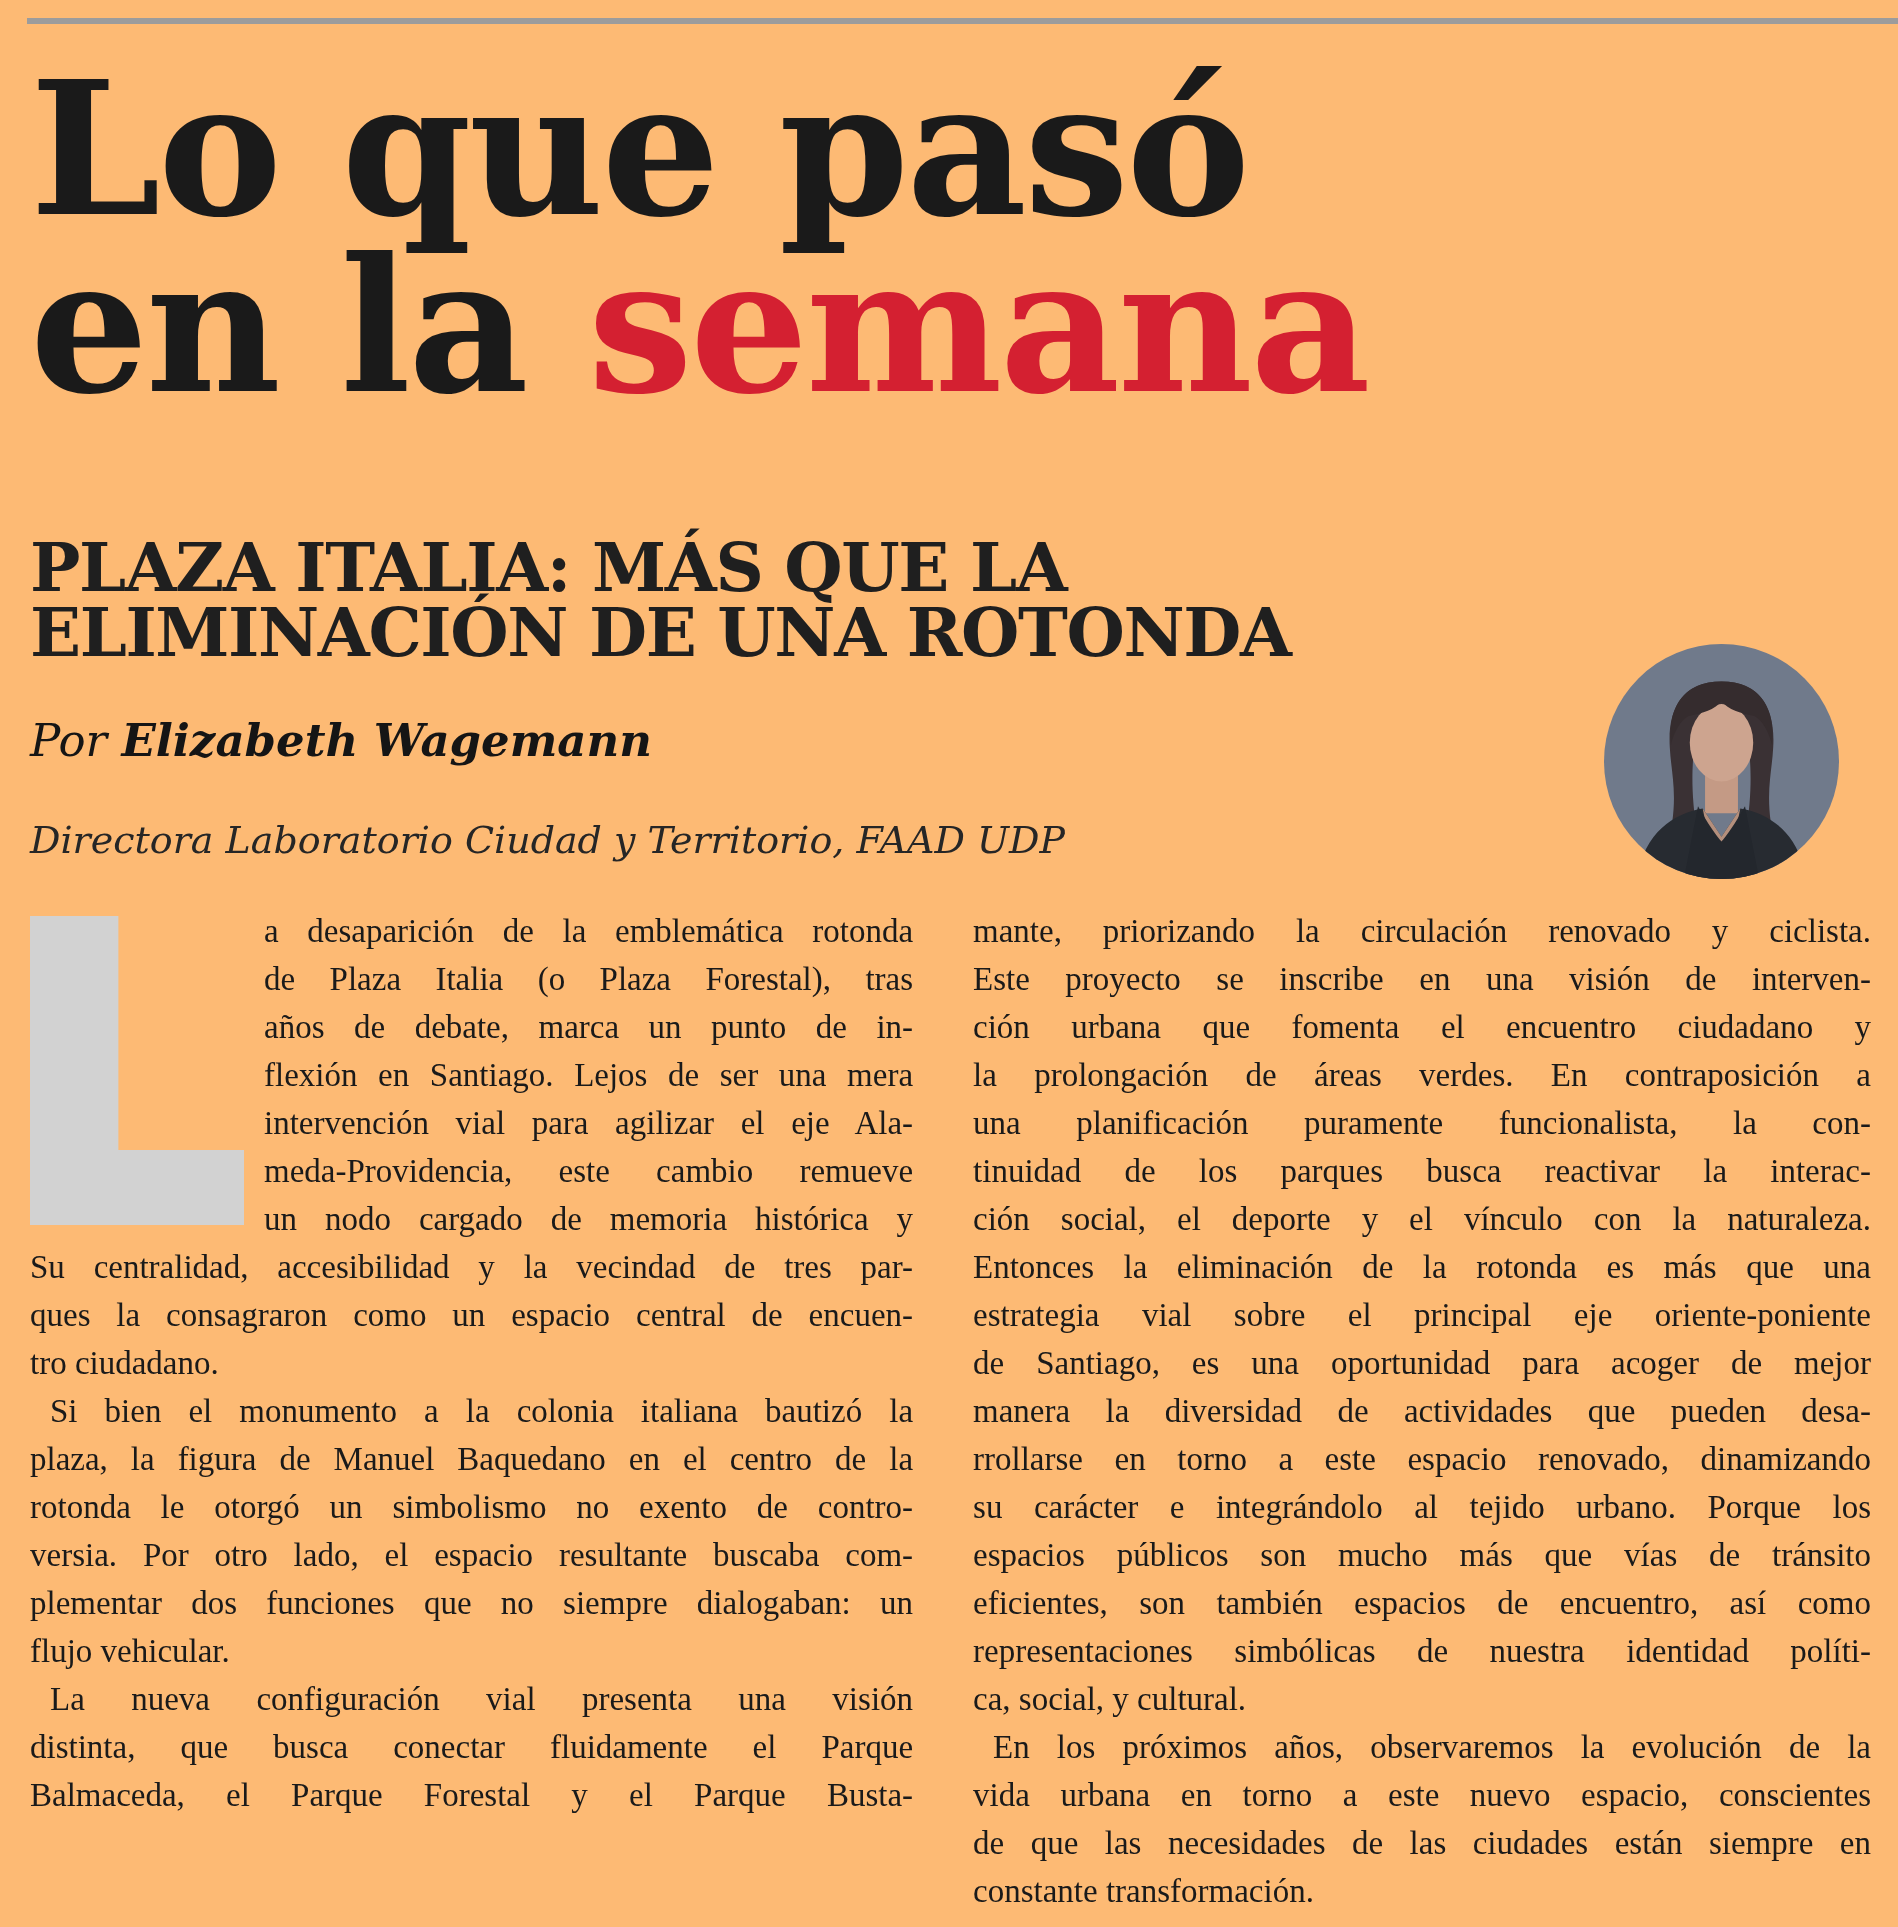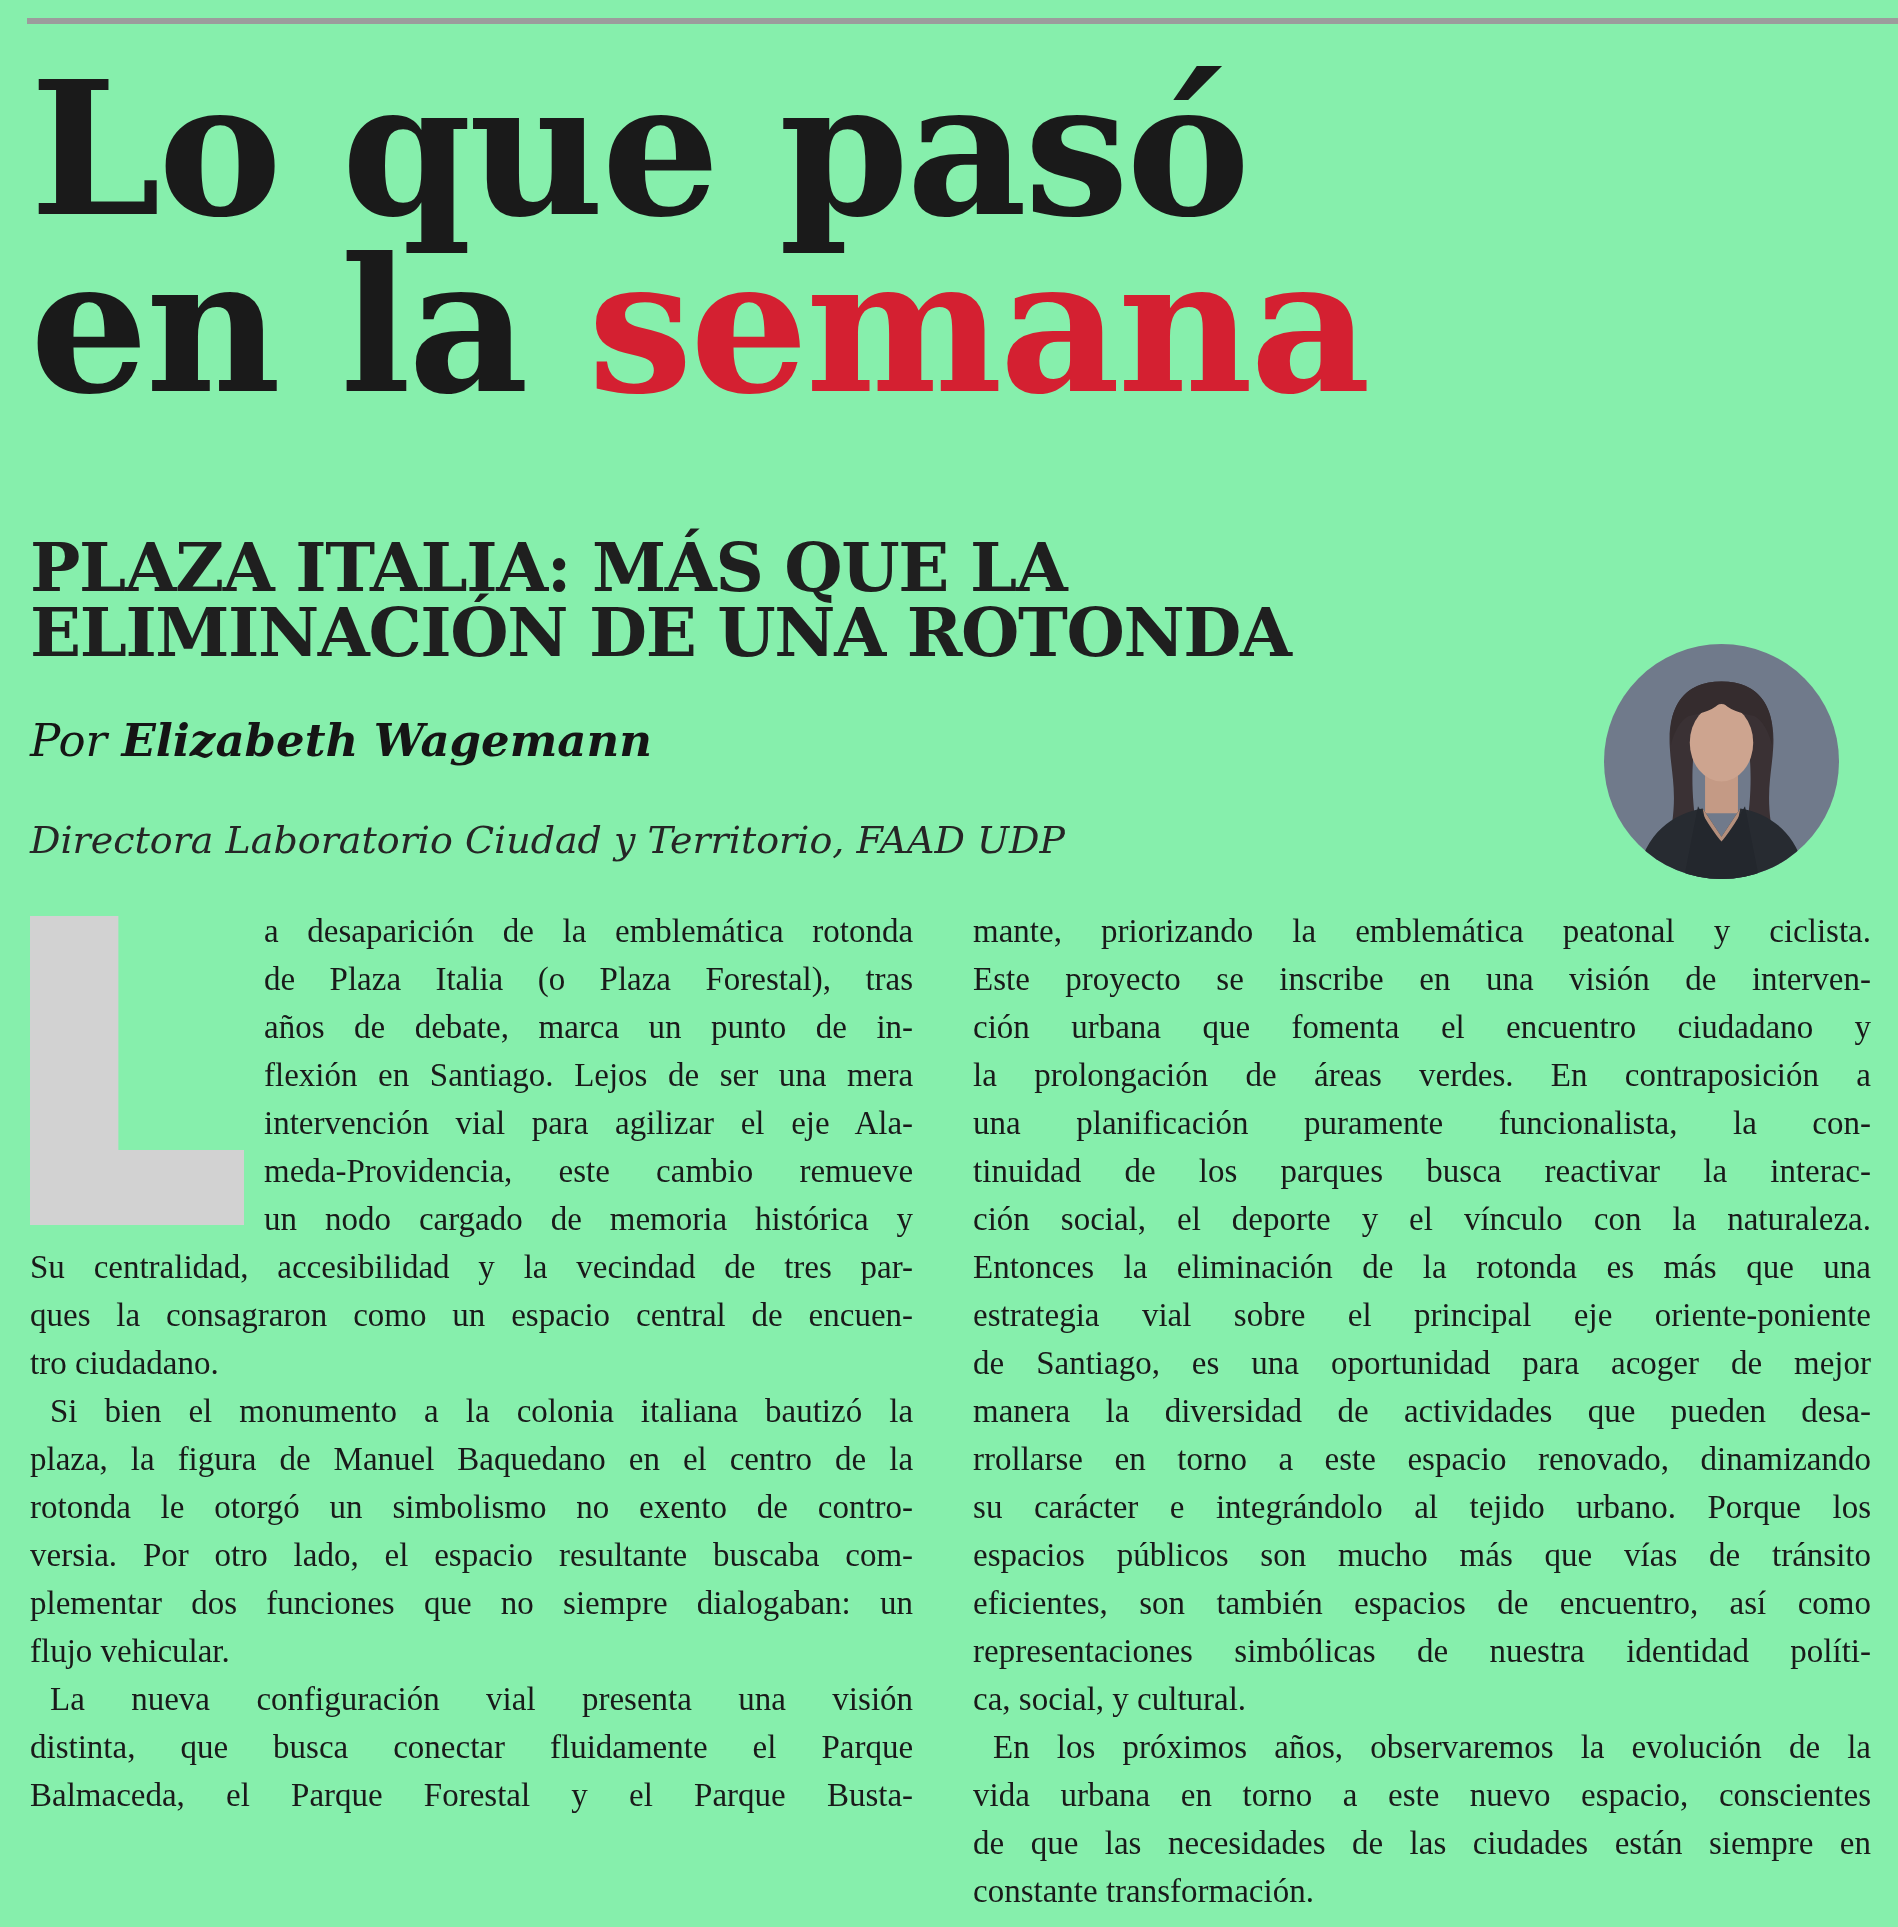--- a/index.html
+++ b/index.html
@@ -3,21 +3,21 @@
 <meta charset="utf-8">
 <style>
   * { margin:0; padding:0; box-sizing:border-box; }
   html,body { background:#ffffff; }
   body {
     width:1898px; height:1927px;
     overflow:hidden;
     font-family:"Liberation Serif", serif;
     -webkit-font-smoothing:antialiased;
   }
-  .page { position:relative; width:1898px; height:1927px; background:#86efac; }
+  .page { position:relative; width:1898px; height:1927px; background:#fdba74; }
 
   .top-rule {
     position:absolute; left:27px; right:0; top:18px; height:5.5px;
     background:var(--rule-gray,#9c9c9c);
   }
 
   .masthead {
     position:absolute; left:30px; top:60px;
     font-family:"DejaVu Serif", serif;
     font-weight:700;
@@ -157,21 +157,21 @@
           <div class="line last">flujo vehicular.</div>
         </div>
         <div class="para indent">
           <div class="line">La nueva configuración vial presenta una visión</div>
           <div class="line">distinta, que busca conectar fluidamente el Parque</div>
           <div class="line">Balmaceda, el Parque Forestal y el Parque Busta-</div>
         </div>
       </div>
     <div class="col-right">
         <div class="para">
-          <div class="line">mante, priorizando la emblemática peatonal y ciclista.</div>
+          <div class="line">mante, priorizando la circulación renovado y ciclista.</div>
           <div class="line">Este proyecto se inscribe en una visión de interven-</div>
           <div class="line">ción urbana que fomenta el encuentro ciudadano y</div>
           <div class="line">la prolongación de áreas verdes. En contraposición a</div>
           <div class="line">una planificación puramente funcionalista, la con-</div>
           <div class="line">tinuidad de los parques busca reactivar la interac-</div>
           <div class="line">ción social, el deporte y el vínculo con la naturaleza.</div>
           <div class="line">Entonces la eliminación de la rotonda es más que una</div>
           <div class="line">estrategia vial sobre el principal eje oriente-poniente</div>
           <div class="line">de Santiago, es una oportunidad para acoger de mejor</div>
           <div class="line">manera la diversidad de actividades que pueden desa-</div>

